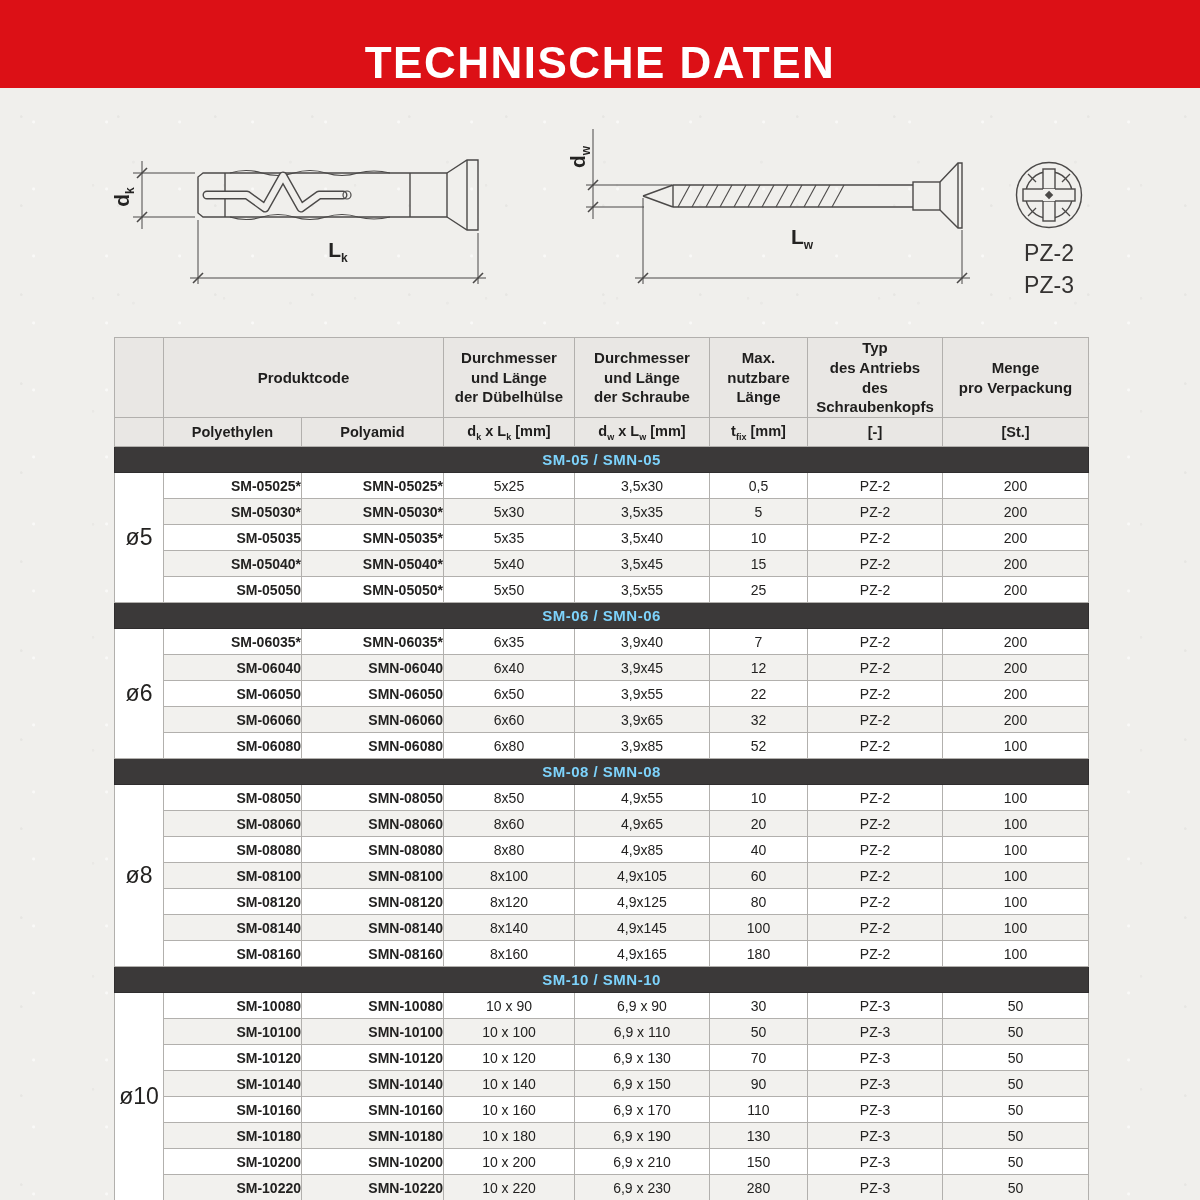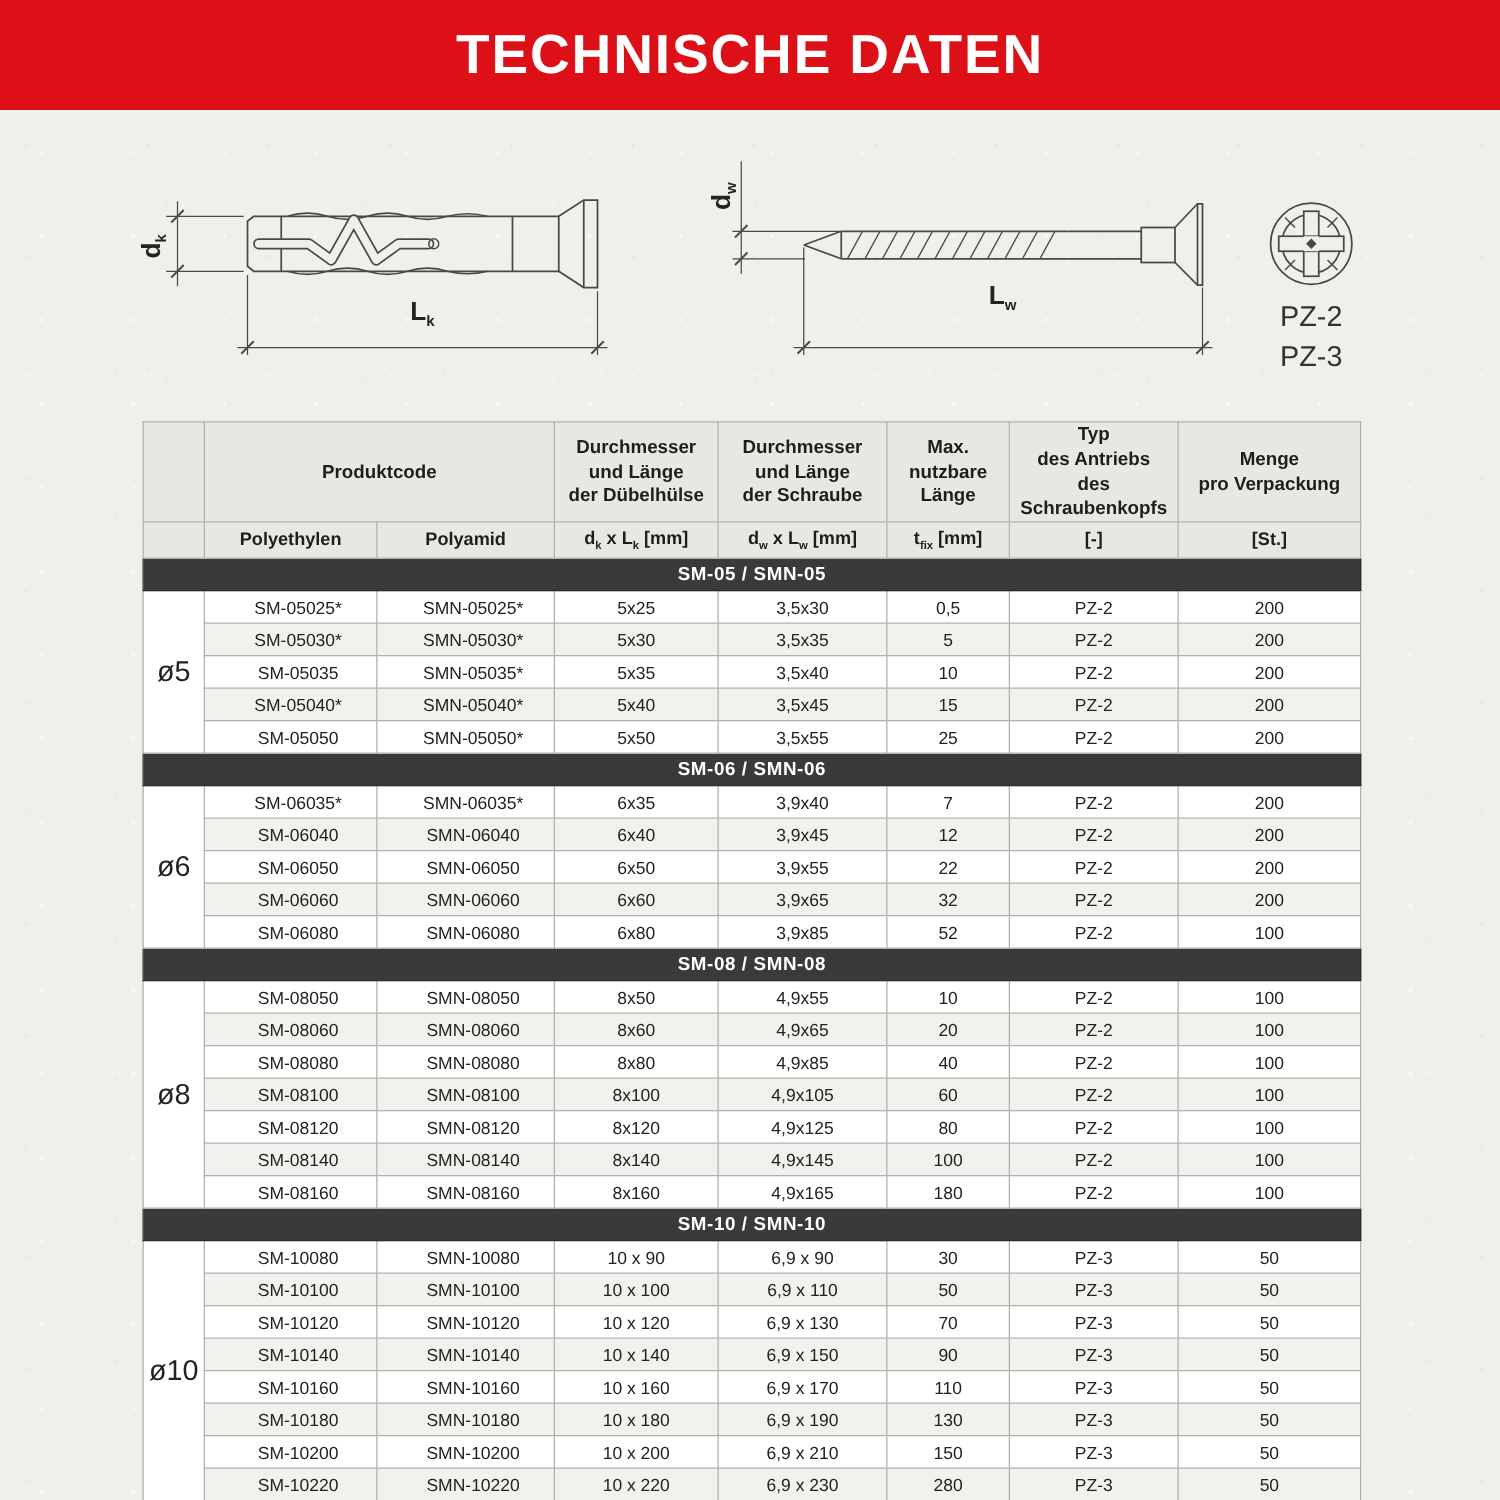--- a/index.html
+++ b/index.html
@@ -6,40 +6,40 @@
   body{width:1200px;height:1200px;overflow:hidden;font-family:"Liberation Sans",sans-serif;}
   .page{position:absolute;inset:0;width:1200px;height:1200px;
     background-color:#f0efec;
     background-image:
       radial-gradient(circle at 22% 31%, rgba(60,55,50,.05) 1px, transparent 1.6px),
       radial-gradient(circle at 71% 64%, rgba(60,55,50,.04) 1px, transparent 1.6px),
       radial-gradient(circle at 46% 82%, rgba(255,255,255,.6) 1px, transparent 2px),
       radial-gradient(circle at 85% 15%, rgba(60,55,50,.035) 1px, transparent 1.8px);
     background-size:97px 89px,131px 113px,73px 67px,157px 141px;}
   .banner{position:absolute;top:0;left:0;width:1200px;height:88px;background:var(--banner-red,#dc1016);
-    display:flex;align-items:center;justify-content:center;}
+    display:flex;align-items:flex-end;justify-content:center;}
   .banner h1{margin:0;color:#fff;font-size:44px;font-weight:700;letter-spacing:1.5px;}
   svg{position:absolute;overflow:visible;}
   .dim{position:absolute;width:64px;height:28px;line-height:28px;text-align:center;
     font-weight:700;font-size:21px;color:#242322;}
   .dim sub{font-size:12px;font-weight:700;}
   .rot{transform:rotate(-90deg);}
   .pz-labels{position:absolute;left:1001px;top:237px;width:96px;text-align:center;
     font-size:23px;line-height:32px;color:#343231;}
   table{position:absolute;left:114px;top:337px;width:974px;border-collapse:collapse;table-layout:fixed;}
   th,td{border:1px solid #b2b0ad;padding:0;}
   thead th{background:var(--header-bg,#e9e7e4);color:#1f1e1d;font-weight:700;vertical-align:middle;text-align:center;}
   tr.h1 th{height:78px;font-size:15px;line-height:1.32;white-space:pre-line;}
   tr.h2 th{height:28px;font-size:14.5px;}
   th sub,td sub{font-size:9px;font-weight:700;}
   td{height:25px;font-size:14px;color:#232221;text-align:center;background:#fff;}
-  td.code{text-align:center;padding-left:12px;font-weight:400;margin-top:16px;}
+  td.code{text-align:right;padding-left:12px;font-weight:700;margin-top:16px;}
   tr.alt td{background:var(--row-alt,#f2f1ee);}
   td.grp{font-weight:400;font-size:23px;background:#fff !important;text-align:center;}
-  td.bar{background:var(--bar-dark,#3b3939) !important;color:#ffffff;font-weight:600;font-size:15px;
+  td.bar{background:var(--bar-dark,#3b3939) !important;color:#7dd3fc;font-weight:600;font-size:15px;
     letter-spacing:.5px;height:25px;border-color:#2f2d2e;}
 </style>
 </head>
 <body>
 
 <div class="page">
 
   <header class="banner">
     <h1>TECHNISCHE DATEN</h1>
   </header>

